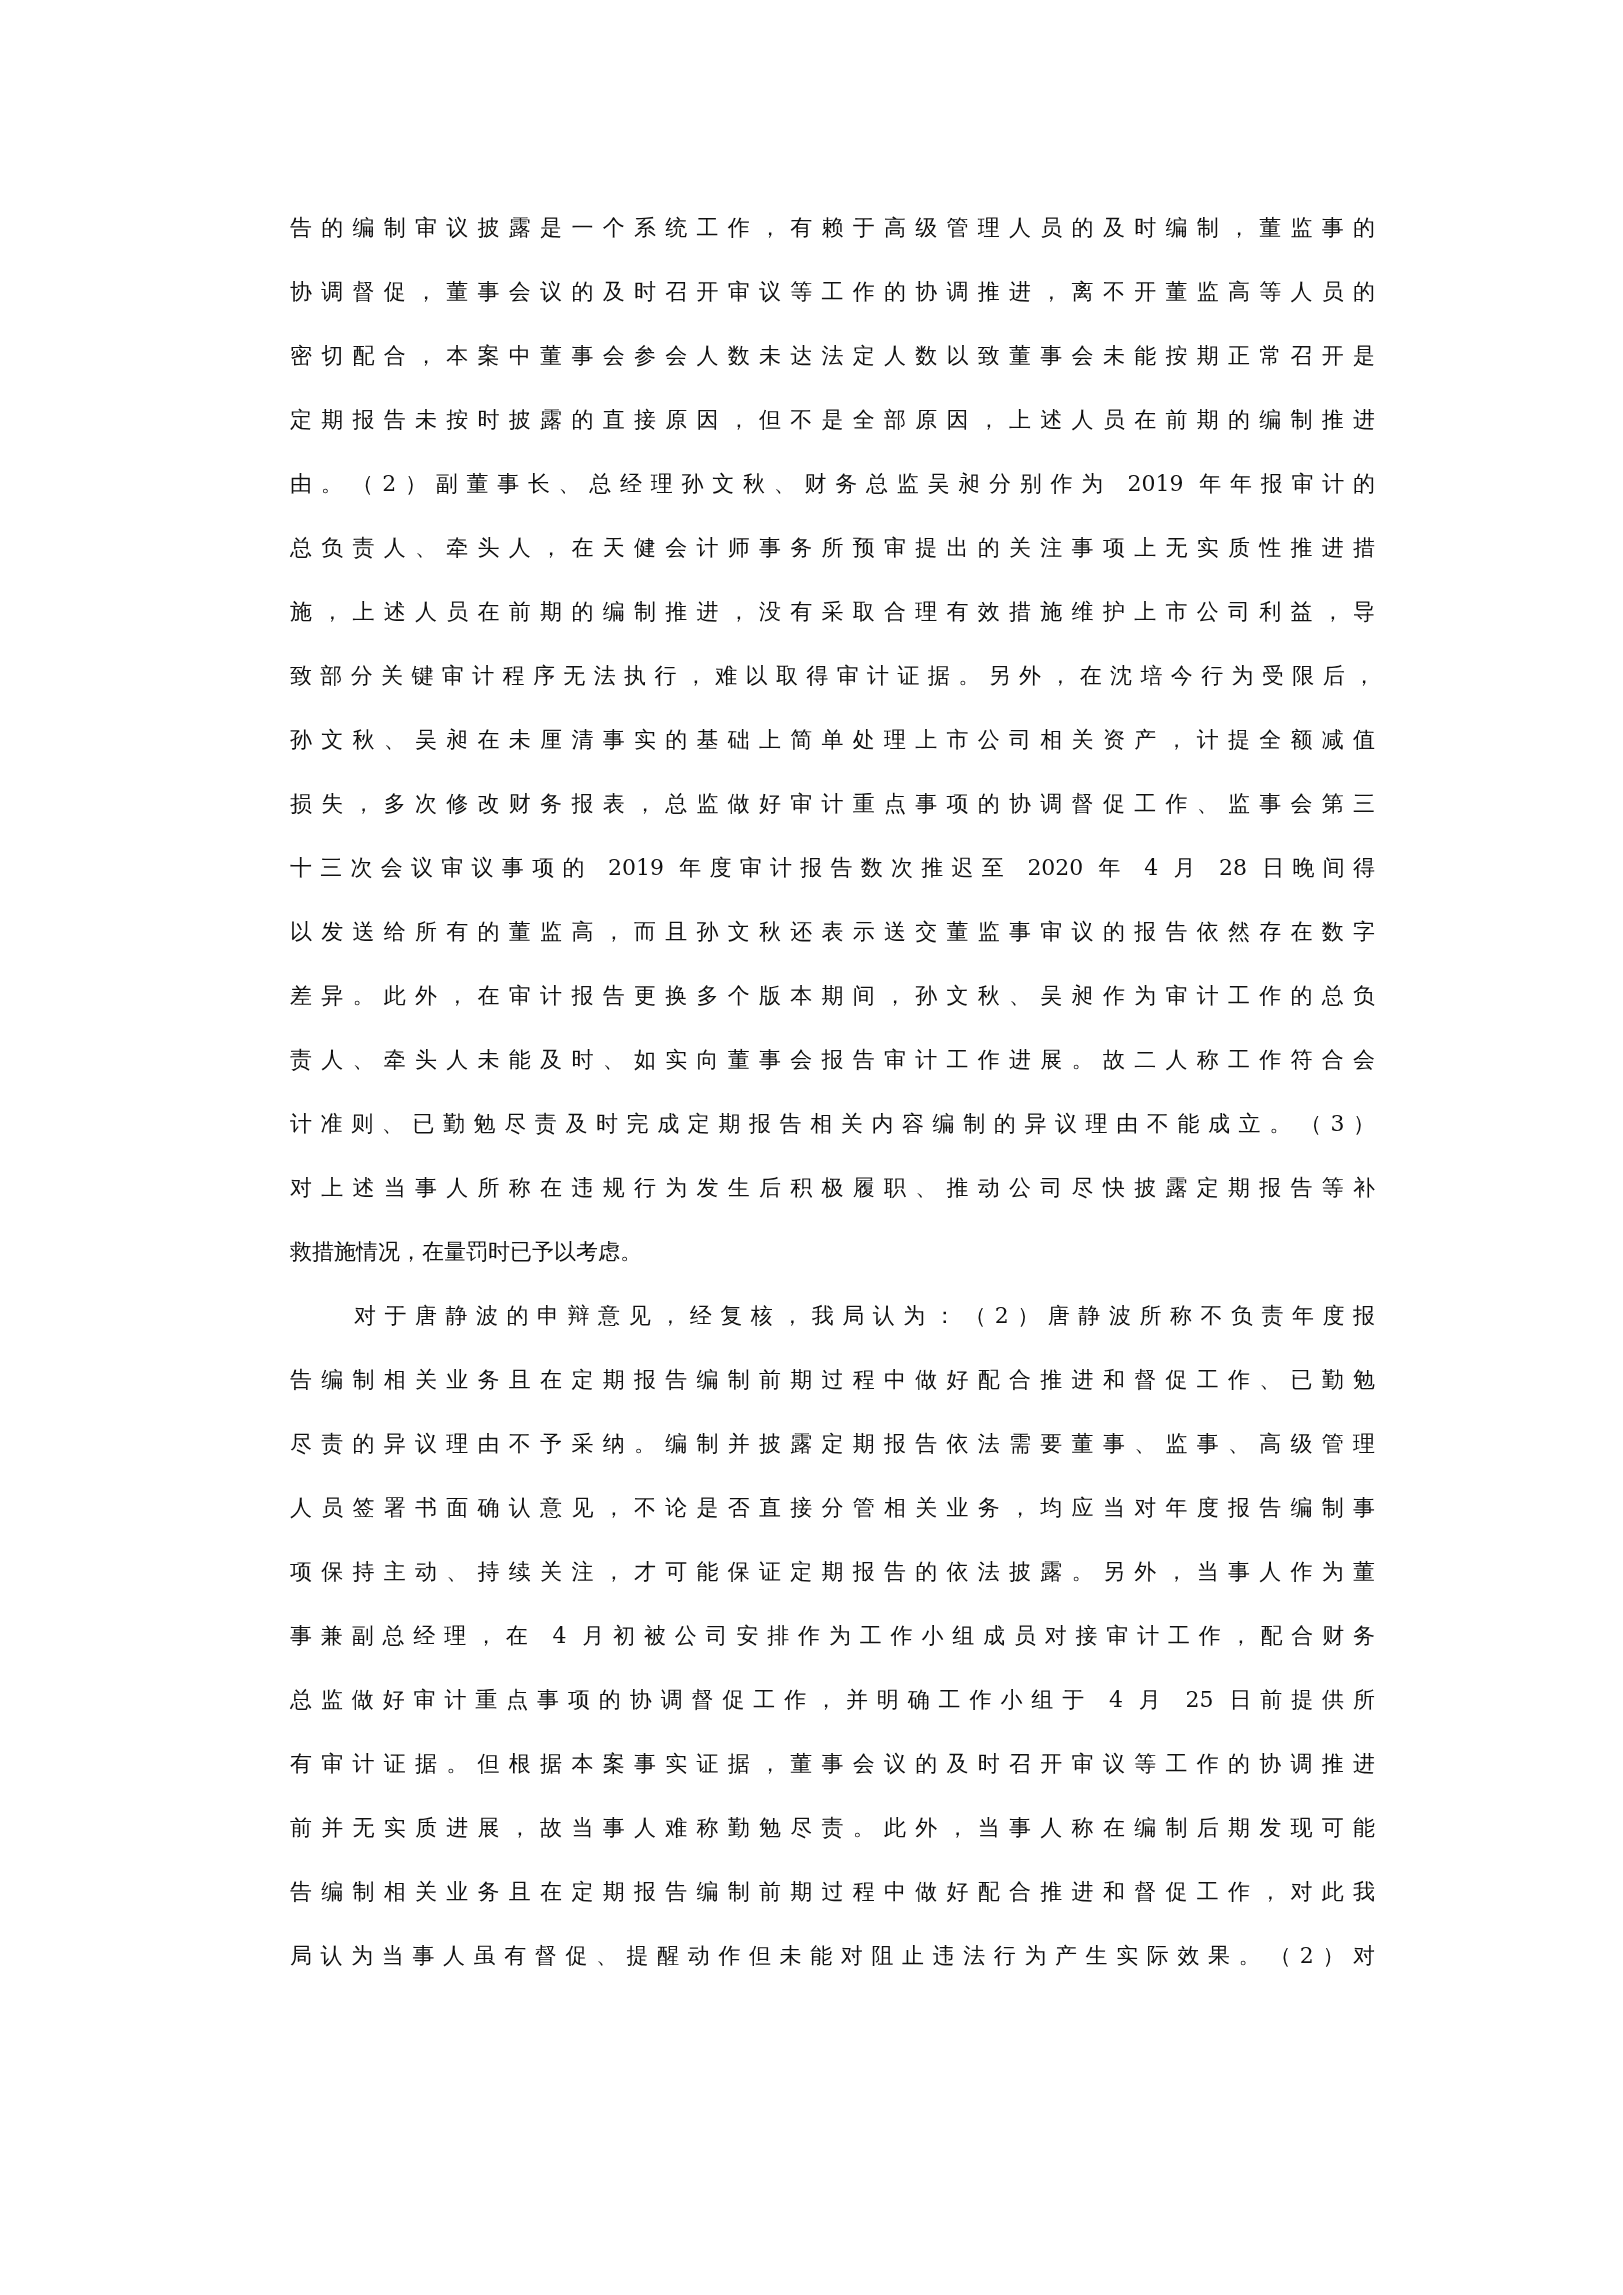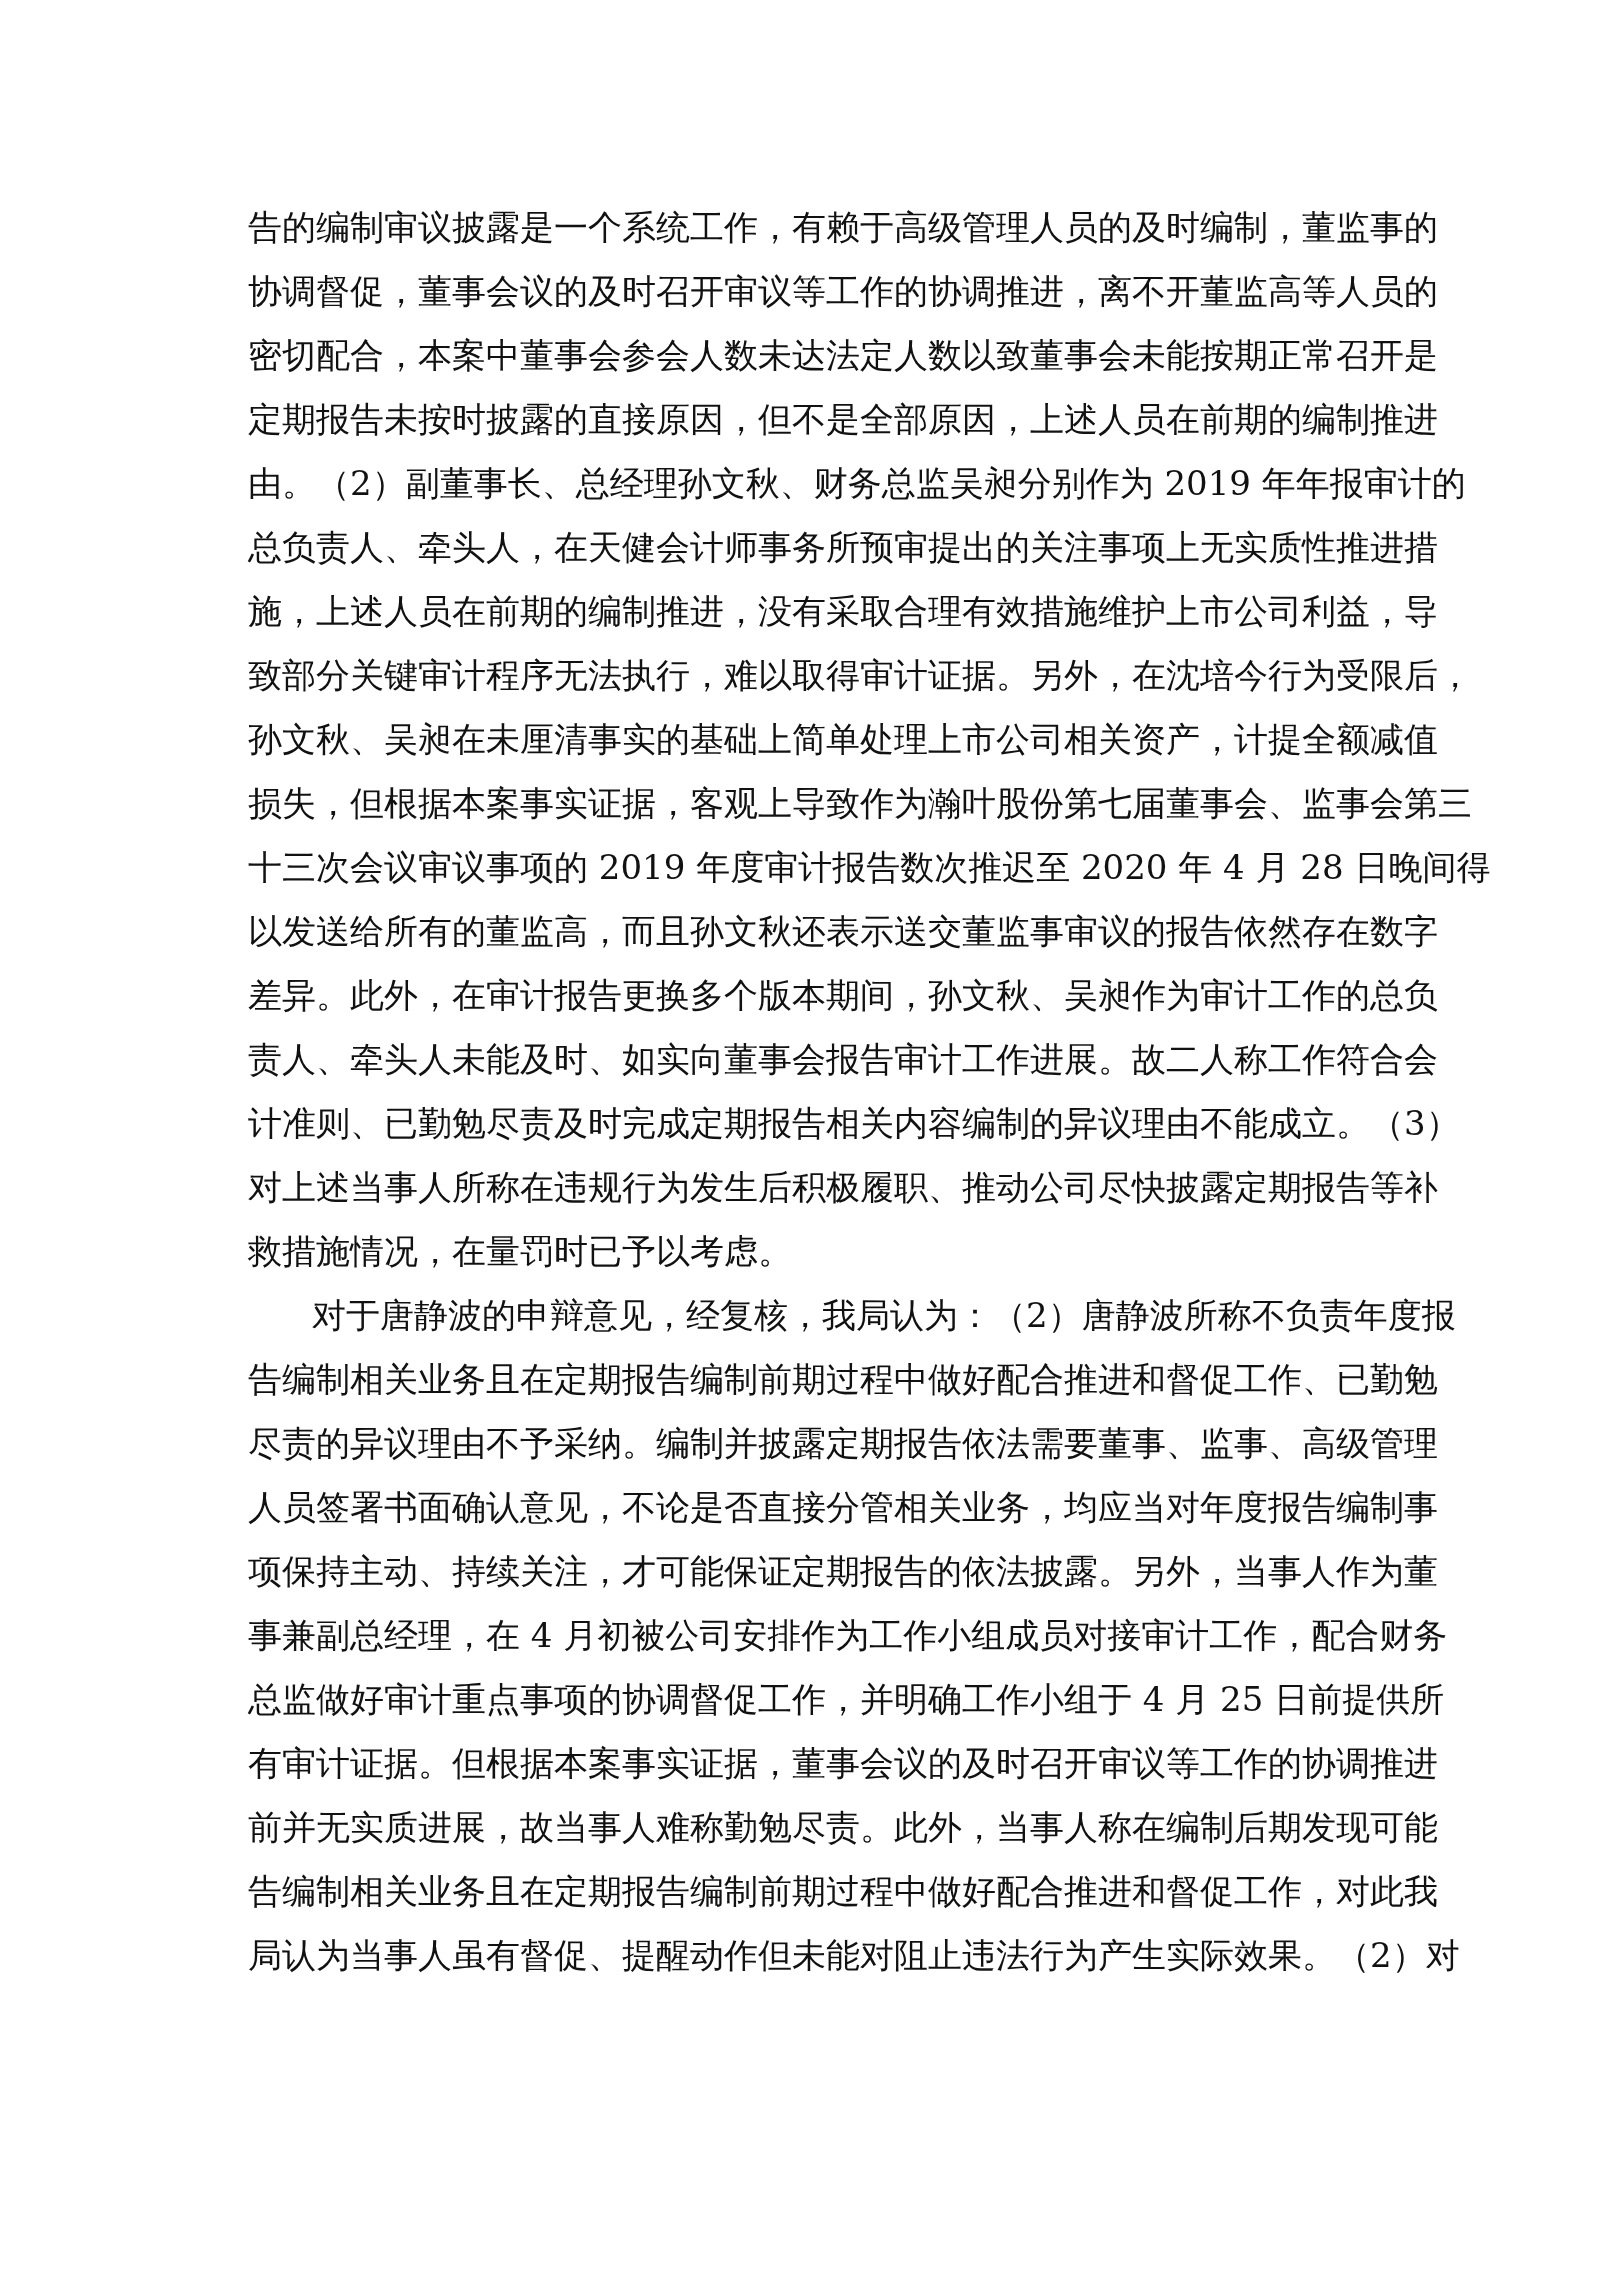--- a/index.html
+++ b/index.html
@@ -26,25 +26,26 @@
   .body-text {
     position: absolute;
     left: 248px;
     top: 208px;
     width: 1127px;
   }
   .line {
     display: block;
     height: 64px;
     line-height: 39px;
-    font-size: 34px;
+    font-size: 22px;
     text-align: justify;
     text-align-last: justify;
     white-space: nowrap;
     letter-spacing: 0;
+    margin-left: 42px;
   }
   .line.last {
     text-align-last: left;
   }
   .line.indent {
     padding-left: 64px;
   }
 </style>
 </head>
 <body>
@@ -55,21 +56,21 @@
     <div>
       <div class="line">告的编制审议披露是一个系统工作，有赖于高级管理人员的及时编制，董监事的</div>
       <div class="line">协调督促，董事会议的及时召开审议等工作的协调推进，离不开董监高等人员的</div>
       <div class="line">密切配合，本案中董事会参会人数未达法定人数以致董事会未能按期正常召开是</div>
       <div class="line">定期报告未按时披露的直接原因，但不是全部原因，上述人员在前期的编制推进</div>
       <div class="line">由。（2）副董事长、总经理孙文秋、财务总监吴昶分别作为 2019 年年报审计的</div>
       <div class="line">总负责人、牵头人，在天健会计师事务所预审提出的关注事项上无实质性推进措</div>
       <div class="line">施，上述人员在前期的编制推进，没有采取合理有效措施维护上市公司利益，导</div>
       <div class="line">致部分关键审计程序无法执行，难以取得审计证据。另外，在沈培今行为受限后，</div>
       <div class="line">孙文秋、吴昶在未厘清事实的基础上简单处理上市公司相关资产，计提全额减值</div>
-      <div class="line">损失，但根据本案事实证据，客观上导致作为瀚叶股份第七届董事会、监事会第三</div>
+      <div class="line">损失，多次修改财务报表，总监做好审计重点事项的协调督促工作、监事会第三</div>
       <div class="line">十三次会议审议事项的 2019 年度审计报告数次推迟至 2020 年 4 月 28 日晚间得</div>
       <div class="line">以发送给所有的董监高，而且孙文秋还表示送交董监事审议的报告依然存在数字</div>
       <div class="line">差异。此外，在审计报告更换多个版本期间，孙文秋、吴昶作为审计工作的总负</div>
       <div class="line">责人、牵头人未能及时、如实向董事会报告审计工作进展。故二人称工作符合会</div>
       <div class="line">计准则、已勤勉尽责及时完成定期报告相关内容编制的异议理由不能成立。（3）</div>
       <div class="line">对上述当事人所称在违规行为发生后积极履职、推动公司尽快披露定期报告等补</div>
       <div class="line last">救措施情况，在量罚时已予以考虑。</div>
     </div>
 
     <div>

